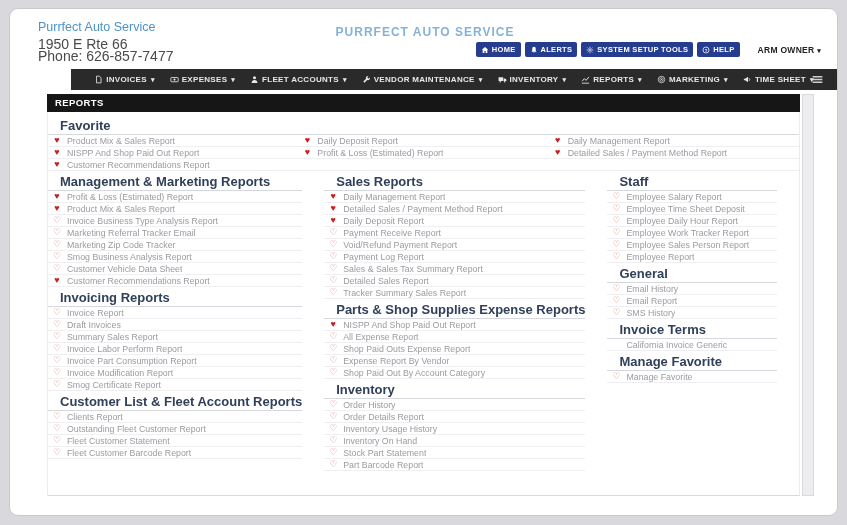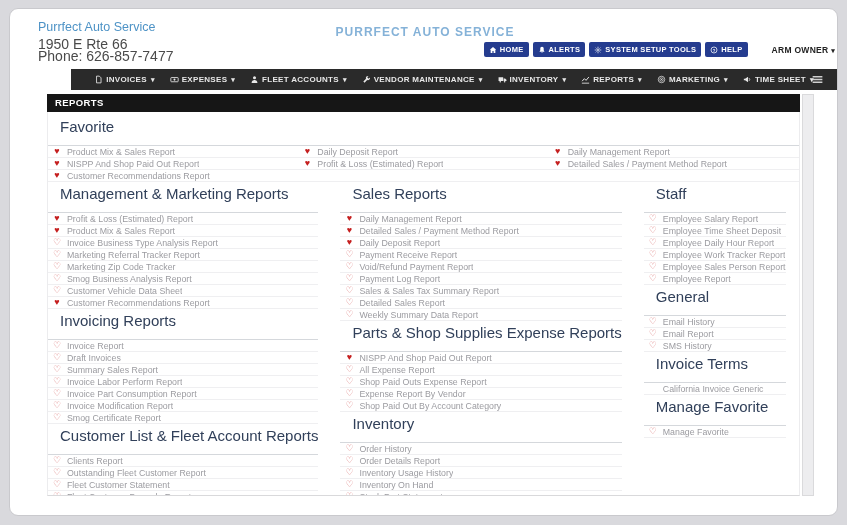--- a/index.html
+++ b/index.html
@@ -21,21 +21,21 @@
   
   .header { position: relative; height: 60px; }
   .company { position: absolute; left: 28px; top: 11px; }
   .company-name { color: #4e93c6; font-size: 12.5px; margin-bottom: 4px; }
   .company-line { font-size: 14px; color: #4a4a4a; line-height: 12px; }
   .center-title {
     position: absolute; left: 250px; width: 330px; top: 16px;
     text-align: center; color: #85b2d8; font-weight: bold;
     font-size: 12px; letter-spacing: 1px;
   }
-  .top-right { position: absolute; right: 2px; top: 33px; display: flex; align-items: center; gap: 18px; justify-content: center; }
+  .top-right { position: absolute; right: 16px; top: 33px; display: flex; align-items: center; gap: 12px; justify-content: center; }
   .tr-btn {
     display: flex; align-items: center; gap: 3px;
     background: #253c8f; color: #fff;
     font-size: 7.5px; font-weight: bold; letter-spacing: .3px;
     padding: 3px 5px; border-radius: 2px; border: none; cursor: pointer;
     font-family: "Liberation Sans", sans-serif;
   }
   .tr-btn .ic { width: 8px; height: 8px; display: inline-flex; }
   .user-menu { font-size: 8.5px; color: #222; font-weight: bold; margin-left: 6px; letter-spacing: .3px; cursor: pointer; }
   .user-menu .caret { font-size: 7px; }
@@ -65,22 +65,22 @@
     border-left: 1px solid #ececee; border-right: 1px solid #ececee;
     border-bottom: 1px solid #d9d9db;
     padding-top: 3px;
   }
   .scroll-strip {
     position: absolute; left: 792px; top: 85px;
     width: 12px; height: 402px;
     background: #ededef; border: 1px solid #dadadc;
   }
   .section-heading {
-    color: #31405a; font-size: 15px; font-weight: normal;
-    padding: 3px 0 10px 12px;
+    color: #31405a; font-size: 13px; font-weight: bold;
+    padding: 3px 0 1px 12px;
     border-bottom: 1px solid #d5d8dc;
     white-space: nowrap; overflow: hidden;
   }
   .fav-heading { margin-right: 0; }
   .fav-row {
     display: grid; grid-template-columns: 1fr 1fr 1fr;
     border-bottom: 1px solid #efeff1;
     height: 12px; align-items: center;
   }
   .cellish { display: flex; align-items: center; gap: 5px; padding-left: 4px; }
@@ -302,21 +302,21 @@
             <div class="report-item">
               <span class="heart filled">♥</span>
               <span class="report-label">Product Mix &amp; Sales Report</span>
             </div>
             <div class="report-item">
               <span class="heart outline">♡</span>
               <span class="report-label">Invoice Business Type Analysis Report</span>
             </div>
             <div class="report-item">
               <span class="heart outline">♡</span>
-              <span class="report-label">Marketing Referral Tracker Report</span>
+              <span class="report-label">Marketing Referral Tracker Email</span>
             </div>
             <div class="report-item">
               <span class="heart outline">♡</span>
               <span class="report-label">Marketing Zip Code Tracker</span>
             </div>
             <div class="report-item">
               <span class="heart outline">♡</span>
               <span class="report-label">Smog Business Analysis Report</span>
             </div>
             <div class="report-item">
@@ -403,21 +403,21 @@
             <div class="report-item">
               <span class="heart outline">♡</span>
               <span class="report-label">Sales &amp; Sales Tax Summary Report</span>
             </div>
             <div class="report-item">
               <span class="heart outline">♡</span>
               <span class="report-label">Detailed Sales Report</span>
             </div>
             <div class="report-item">
               <span class="heart outline">♡</span>
-              <span class="report-label">Weekly Summary Data Report</span>
+              <span class="report-label">Tracker Summary Sales Report</span>
             </div>
             <div class="section-heading">Parts &amp; Shop Supplies Expense Reports</div>
             <div class="report-item">
               <span class="heart filled">♥</span>
               <span class="report-label">NISPP And Shop Paid Out Report</span>
             </div>
             <div class="report-item">
               <span class="heart outline">♡</span>
               <span class="report-label">All Expense Report</span>
             </div>

